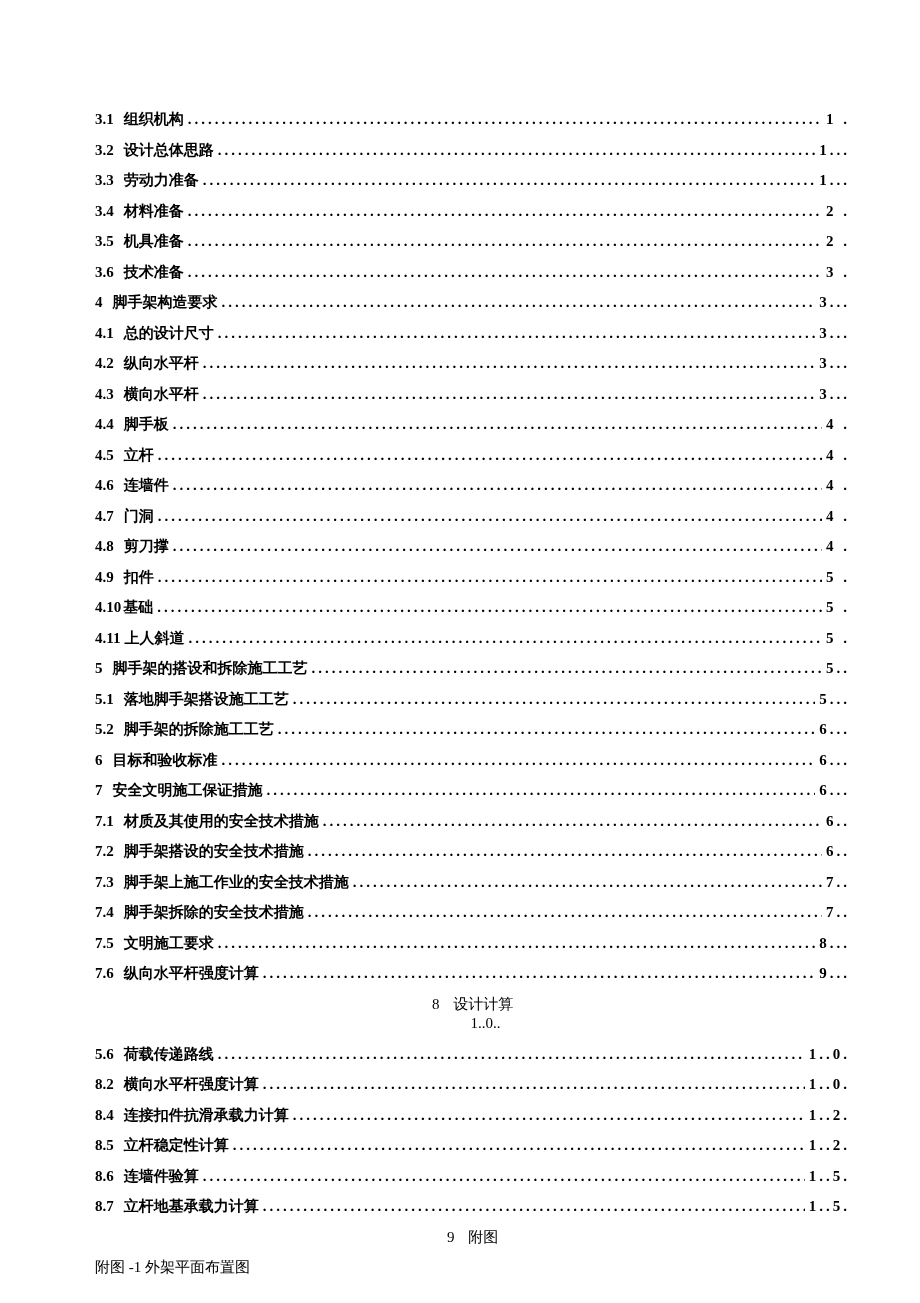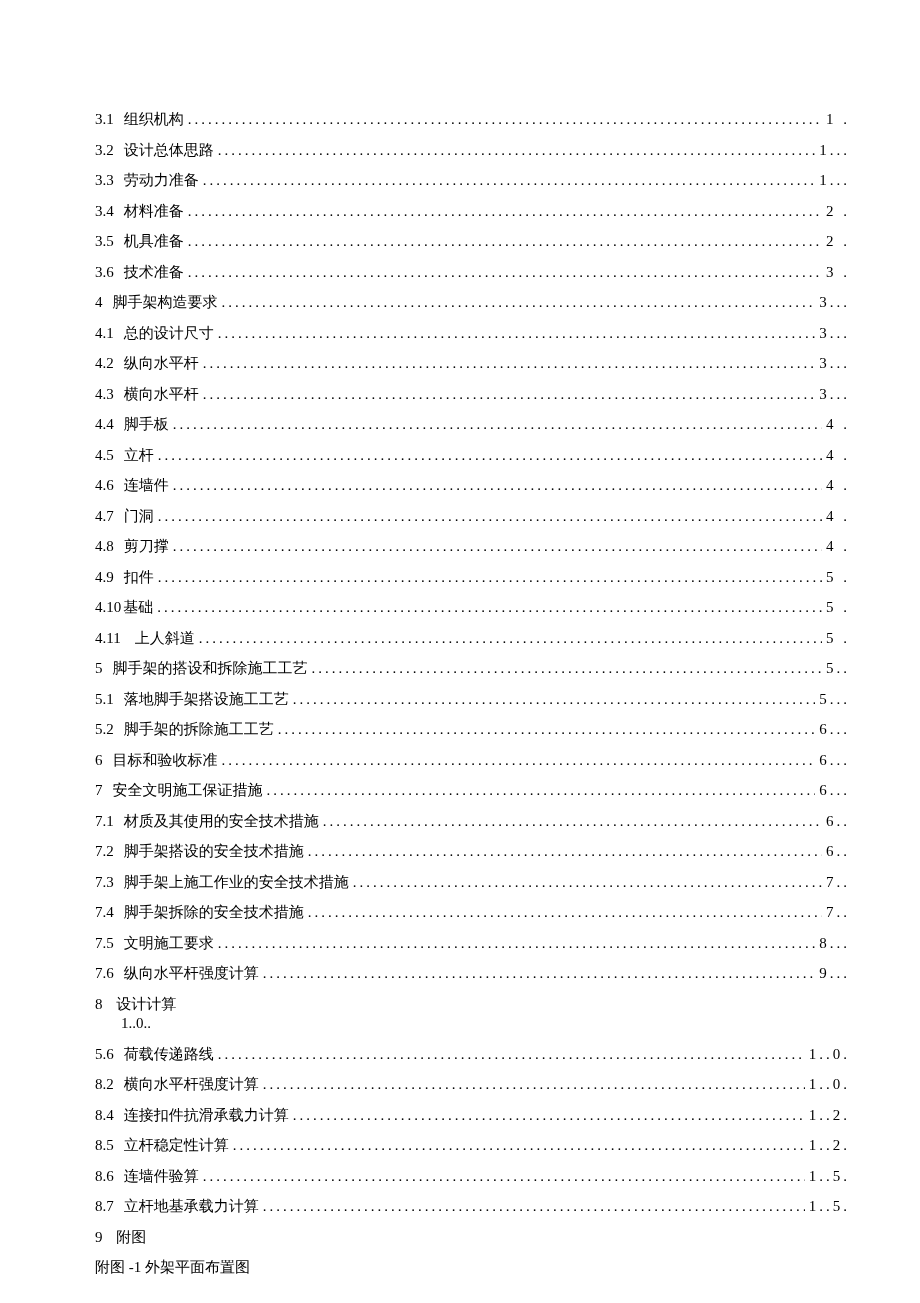--- a/index.html
+++ b/index.html
@@ -10,20 +10,21 @@
       padding: 110px 70px 60px 95px;
       font-size: 15px;
       color: #000;
       line-height: 1.3;
     }
     .toc-entry {
       display: flex;
       align-items: center;
       margin-bottom: 11px;
       white-space: nowrap;
+      font-weight: bold;
     }
     .toc-num {
       flex-shrink: 0;
     }
     .toc-title {
       flex-shrink: 0;
       margin-left: 10px;
     }
     .toc-dots {
       flex: 1;
@@ -32,21 +33,21 @@
       color: #000;
       margin: 0 4px;
     }
     .toc-dots::after {
       content: "..........................................................................................................................................................................................";
     }
     .toc-page {
       flex-shrink: 0;
       letter-spacing: 3px;
     }
-    .noline { display: block; margin-bottom: 11px; }
+    .noline { display: block; margin-bottom: 11px; text-align: center; }
     .sub-line { margin-left: 26px; }
     .appendix { margin-bottom: 11px; }
   </style>
 </head>
 <body>
 
 <div>
 
   <div id="toc-main">
       <div class="toc-entry">
@@ -146,21 +147,21 @@
         <span class="toc-page">5 .</span>
       </div>
       <div class="toc-entry">
         <span class="toc-num">4.10</span>
         <span class="toc-title" style="margin-left: 2px;">基础</span>
         <span class="toc-dots"></span>
         <span class="toc-page">5 .</span>
       </div>
       <div class="toc-entry">
         <span class="toc-num">4.11</span>
-        <span class="toc-title" style="margin-left: 14px;">上人斜道</span>
+        <span class="toc-title" style="margin-left: 4px;">上人斜道</span>
         <span class="toc-dots"></span>
         <span class="toc-page">5 .</span>
       </div>
       <div class="toc-entry">
         <span class="toc-num">5</span>
         <span class="toc-title">脚手架的搭设和拆除施工工艺</span>
         <span class="toc-dots"></span>
         <span class="toc-page">5..</span>
       </div>
       <div class="toc-entry">

